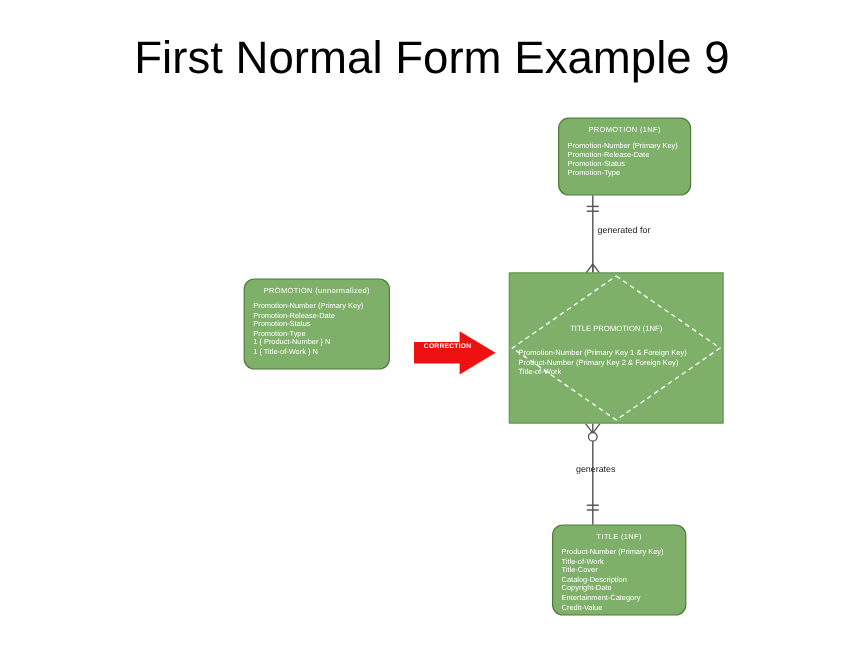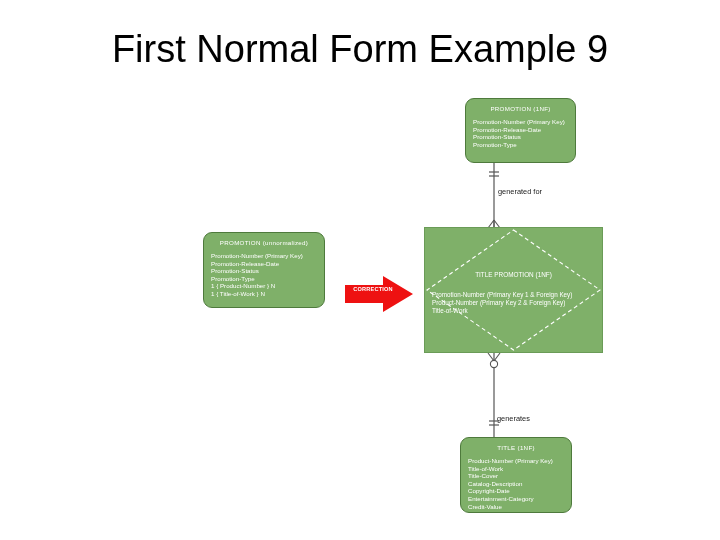--- a/index.html
+++ b/index.html
@@ -157,23 +157,22 @@
     line-height: 9px;
     color: #1a1a1a;
     white-space: nowrap;
     font-family: "Liberation Sans", sans-serif;
   }
   #label-generated-for {
     left: 498px;
     top: 187px;
   }
   #label-generates {
-    left: 497px;
+    left: 480px;
     top: 386px;
-    margin-top: 28px;
   }
 
   
   #correction-arrow {
     position: absolute;
     left: 345px;
     top: 274px;
     width: 68px;
     height: 40px;
   }

